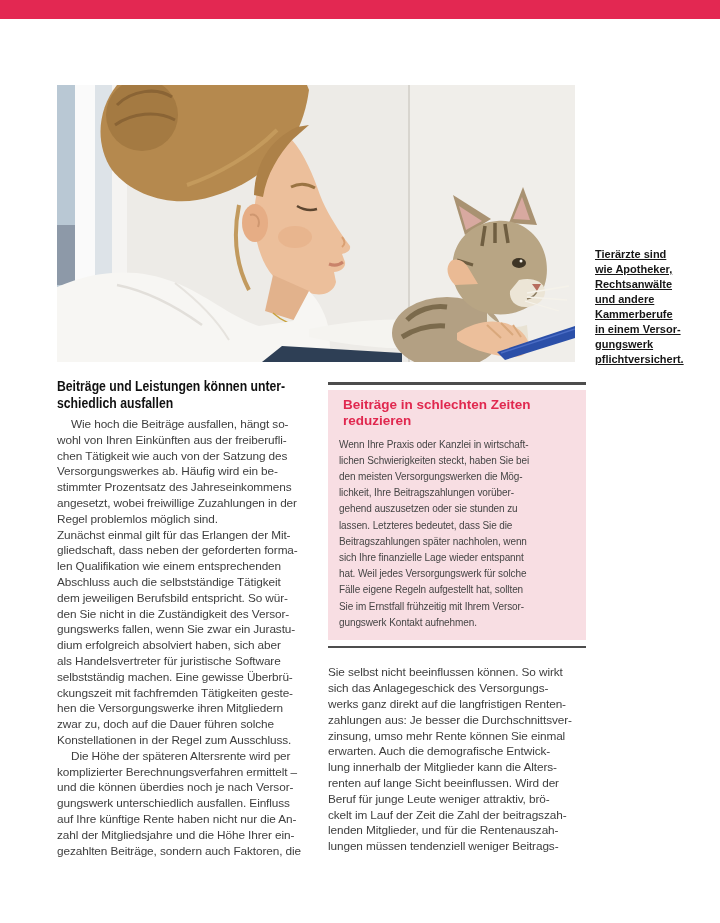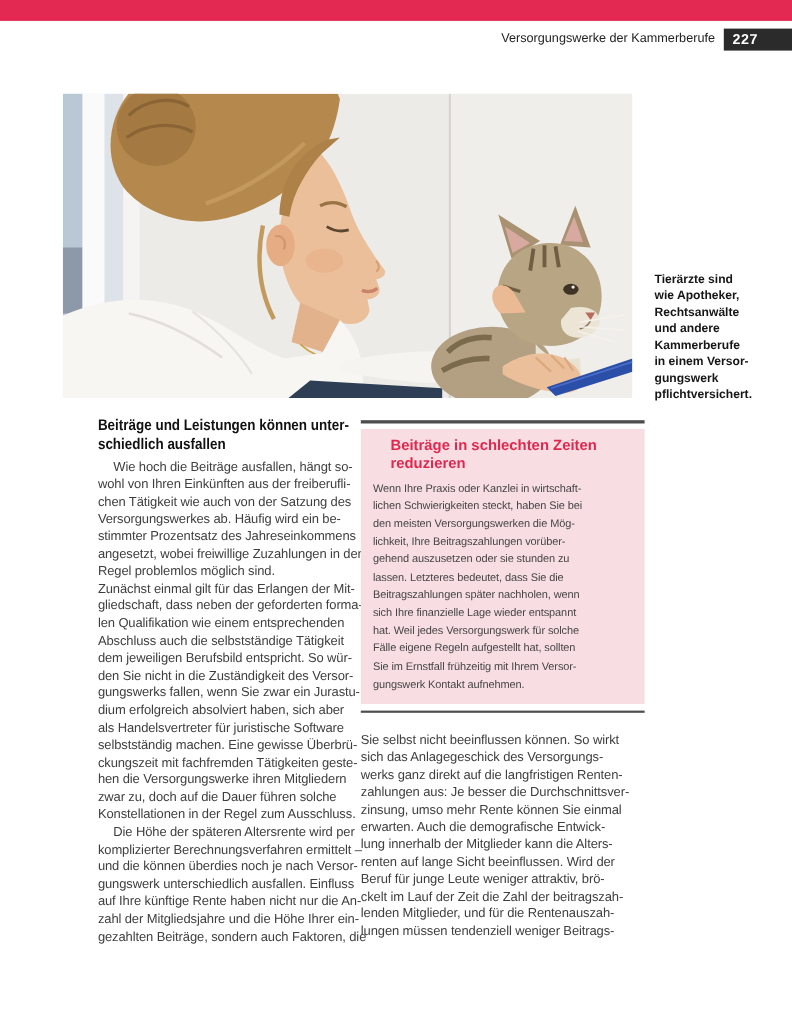--- a/index.html
+++ b/index.html
@@ -14,56 +14,52 @@
   }
   .page-badge{
     position:absolute;right:0;top:0;width:62px;height:20px;background:#2b2b2b;color:#ffffff;
     font-size:13px;font-weight:bold;line-height:20px;padding-left:8px;box-sizing:border-box;
     letter-spacing:0.5px;
   }
   .photo{position:absolute;left:57px;top:85px;width:518px;height:277px;overflow:hidden;}
   .photo svg{display:block;}
   .margin-note{
     position:absolute;left:595px;top:247px;width:116px;
-    font-size:11px;font-weight:bold;color:#161616;line-height:15px;white-space:pre-line;
-  }
-  .col-left{position:absolute;left:57px;top:378px;width:262px;margin-left:32px;}
+    font-size:11px;font-weight:bold;color:#161616;line-height:15px;white-space:pre-line;text-decoration:underline;
+  }
+  .col-left{position:absolute;left:57px;top:378px;width:262px;}
   .col-right{position:absolute;left:328px;top:382px;width:258px;}
   h2.section-heading{
     margin:0 0 5px 0;width:300px;transform:scaleX(0.873);transform-origin:0 0;
     font-size:14px;font-weight:bold;color:#111;line-height:17px;white-space:pre-line;
   }
   .prose{
     margin:0;font-size:11.8px;color:#3e3e3e;line-height:15.8px;
     white-space:pre-line;letter-spacing:-0.1px;
   }
   .prose.indent{text-indent:14px;}
   .rule{height:2.5px;background:#4d4d4d;}
   .infobox{
     margin-top:5px;background:#f8dee3;padding:7px 11px 9px 11px;box-sizing:border-box;
   }
   .infobox h3{
-    margin:0 0 8px 16px;font-size:13.5px;font-weight:bold;color:#e0284f;line-height:16px;
+    margin:0 0 8px 4px;font-size:13.5px;font-weight:bold;color:#e0284f;line-height:16px;
     white-space:pre-line;
   }
   .infobox .prose{font-size:10px;line-height:16.2px;color:#454545;}
   .rule.bottom{margin-top:6px;}
   .cont{margin-top:17px;}
 </style>
 </head>
 <body>
 
 <div class="page">
 
   <div class="top-bar"></div>
 
-  <div class="running-header">
-    <span class="header-title">Versorgungswerke der Kammerberufe</span>
-    <span class="page-badge">227</span>
-  </div>
 
   <div class="photo">
     <svg width="518" height="277" viewBox="0 0 518 277" xmlns="http://www.w3.org/2000/svg">
 
       <rect x="0" y="0" width="518" height="277" fill="#edebe7"></rect>
       <rect x="352" y="0" width="166" height="277" fill="#f0eeea"></rect>
       <line x1="352" y1="0" x2="352" y2="277" stroke="#d8d5cf" stroke-width="2"></line>
 
       <rect x="0" y="0" width="70" height="277" fill="#dde3e8"></rect>
       <rect x="0" y="0" width="18" height="277" fill="#b9c8d4"></rect>

